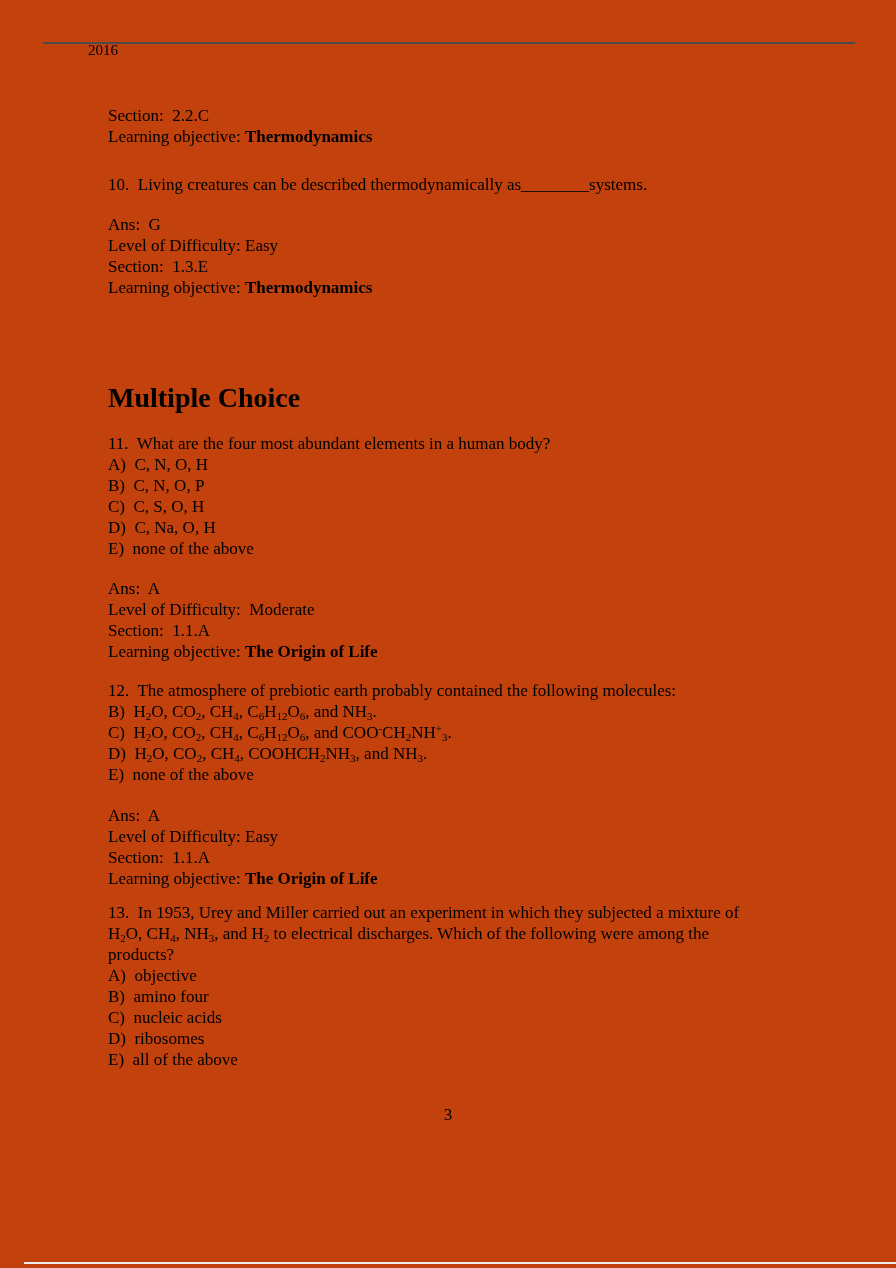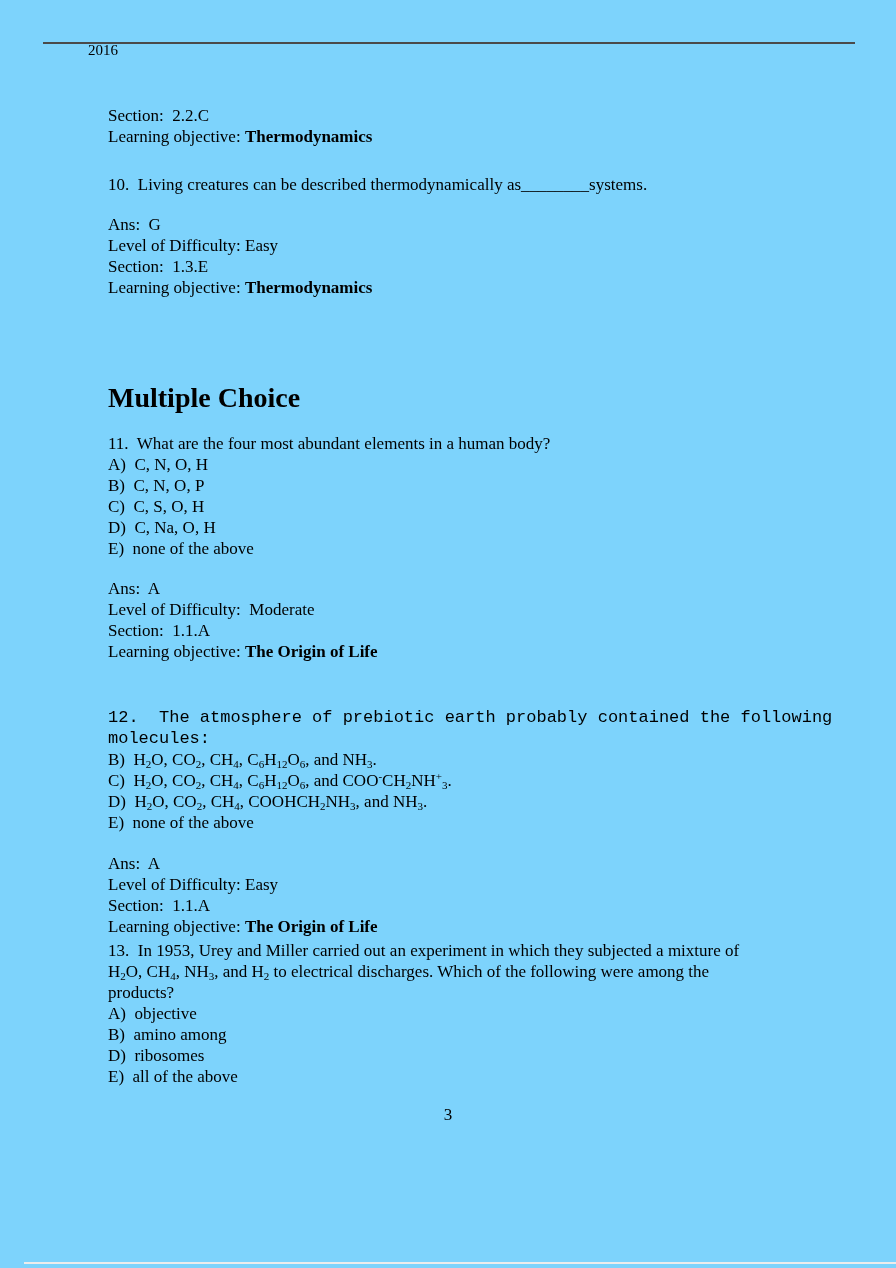--- a/index.html
+++ b/index.html
@@ -1,30 +1,30 @@
 <!DOCTYPE html>
 <html><head>
 <meta charset="utf-8">
 <style>
   html,body{margin:0;padding:0;background:#fff;}
   body{width:896px;height:1268px;position:relative;font-family:"Liberation Serif",serif;color:#000;overflow:hidden;}
-  .page{position:absolute;left:0;top:0;width:896px;height:1268px;background:#7dd3fc;}
+  .page{position:absolute;left:0;top:0;width:896px;height:1268px;background:#c2410c;}
   .header-rule{position:absolute;left:43px;top:42px;width:812px;height:0;border-top:2px solid #4a4a4a;}
   .year{position:absolute;left:88px;top:41px;font-size:15px;line-height:18px;background:transparent;}
   .content{position:absolute;left:108px;top:105px;width:755px;font-size:17px;line-height:21px;}
   .line{white-space:pre-wrap;}
   .bold{font-weight:bold;}
   .h2{font-size:28px;line-height:28px;font-weight:bold;margin-top:86px;}
   .q10text{margin-top:27px;}
   .q10meta{margin-top:19px;}
   .q11text{margin-top:21px;}
   .q11meta{margin-top:19px;}
-  .q12text{margin-top:45px;font-family:Liberation Mono, monospace;}
+  .q12text{margin-top:18px;}
   .q12meta{margin-top:20px;}
-  .q13para{margin-top:3px;}
+  .q13para{margin-top:13px;}
   sub{font-size:11px;line-height:0;vertical-align:baseline;position:relative;top:3px;}
   sup{font-size:11px;line-height:0;vertical-align:baseline;position:relative;top:-6px;}
   .footer{position:absolute;left:0;top:1104px;width:896px;text-align:center;font-size:17px;line-height:21px;}
   .footer-rule{position:absolute;left:24px;top:1262px;width:872px;height:0;border-top:2px solid #ececec;}
 </style>
 </head>
 <body>
 
 <div class="page">
 
@@ -77,21 +77,22 @@
       <div class="line"><span>Learning objective: </span><span class="bold">The Origin of Life</span></div>
     </div>
 
     <div class="q13para">
       <div class="line">13.  In 1953, Urey and Miller carried out an experiment in which they subjected a mixture of</div>
       <div class="line">H<sub>2</sub>O, CH<sub>4</sub>, NH<sub>3</sub>, and H<sub>2</sub> to electrical discharges. Which of the following were among the</div>
       <div class="line">products?</div>
     </div>
     <div>
       <div class="line">A)  objective</div>
-      <div class="line">B)  amino among</div>
+      <div class="line">B)  amino four</div>
+      <div class="line">C)  nucleic acids</div>
       <div class="line">D)  ribosomes</div>
       <div class="line">E)  all of the above</div>
     </div>
 
   </div>
 
   <div class="footer">3</div>
   <div class="footer-rule"></div>
 
 </div>

